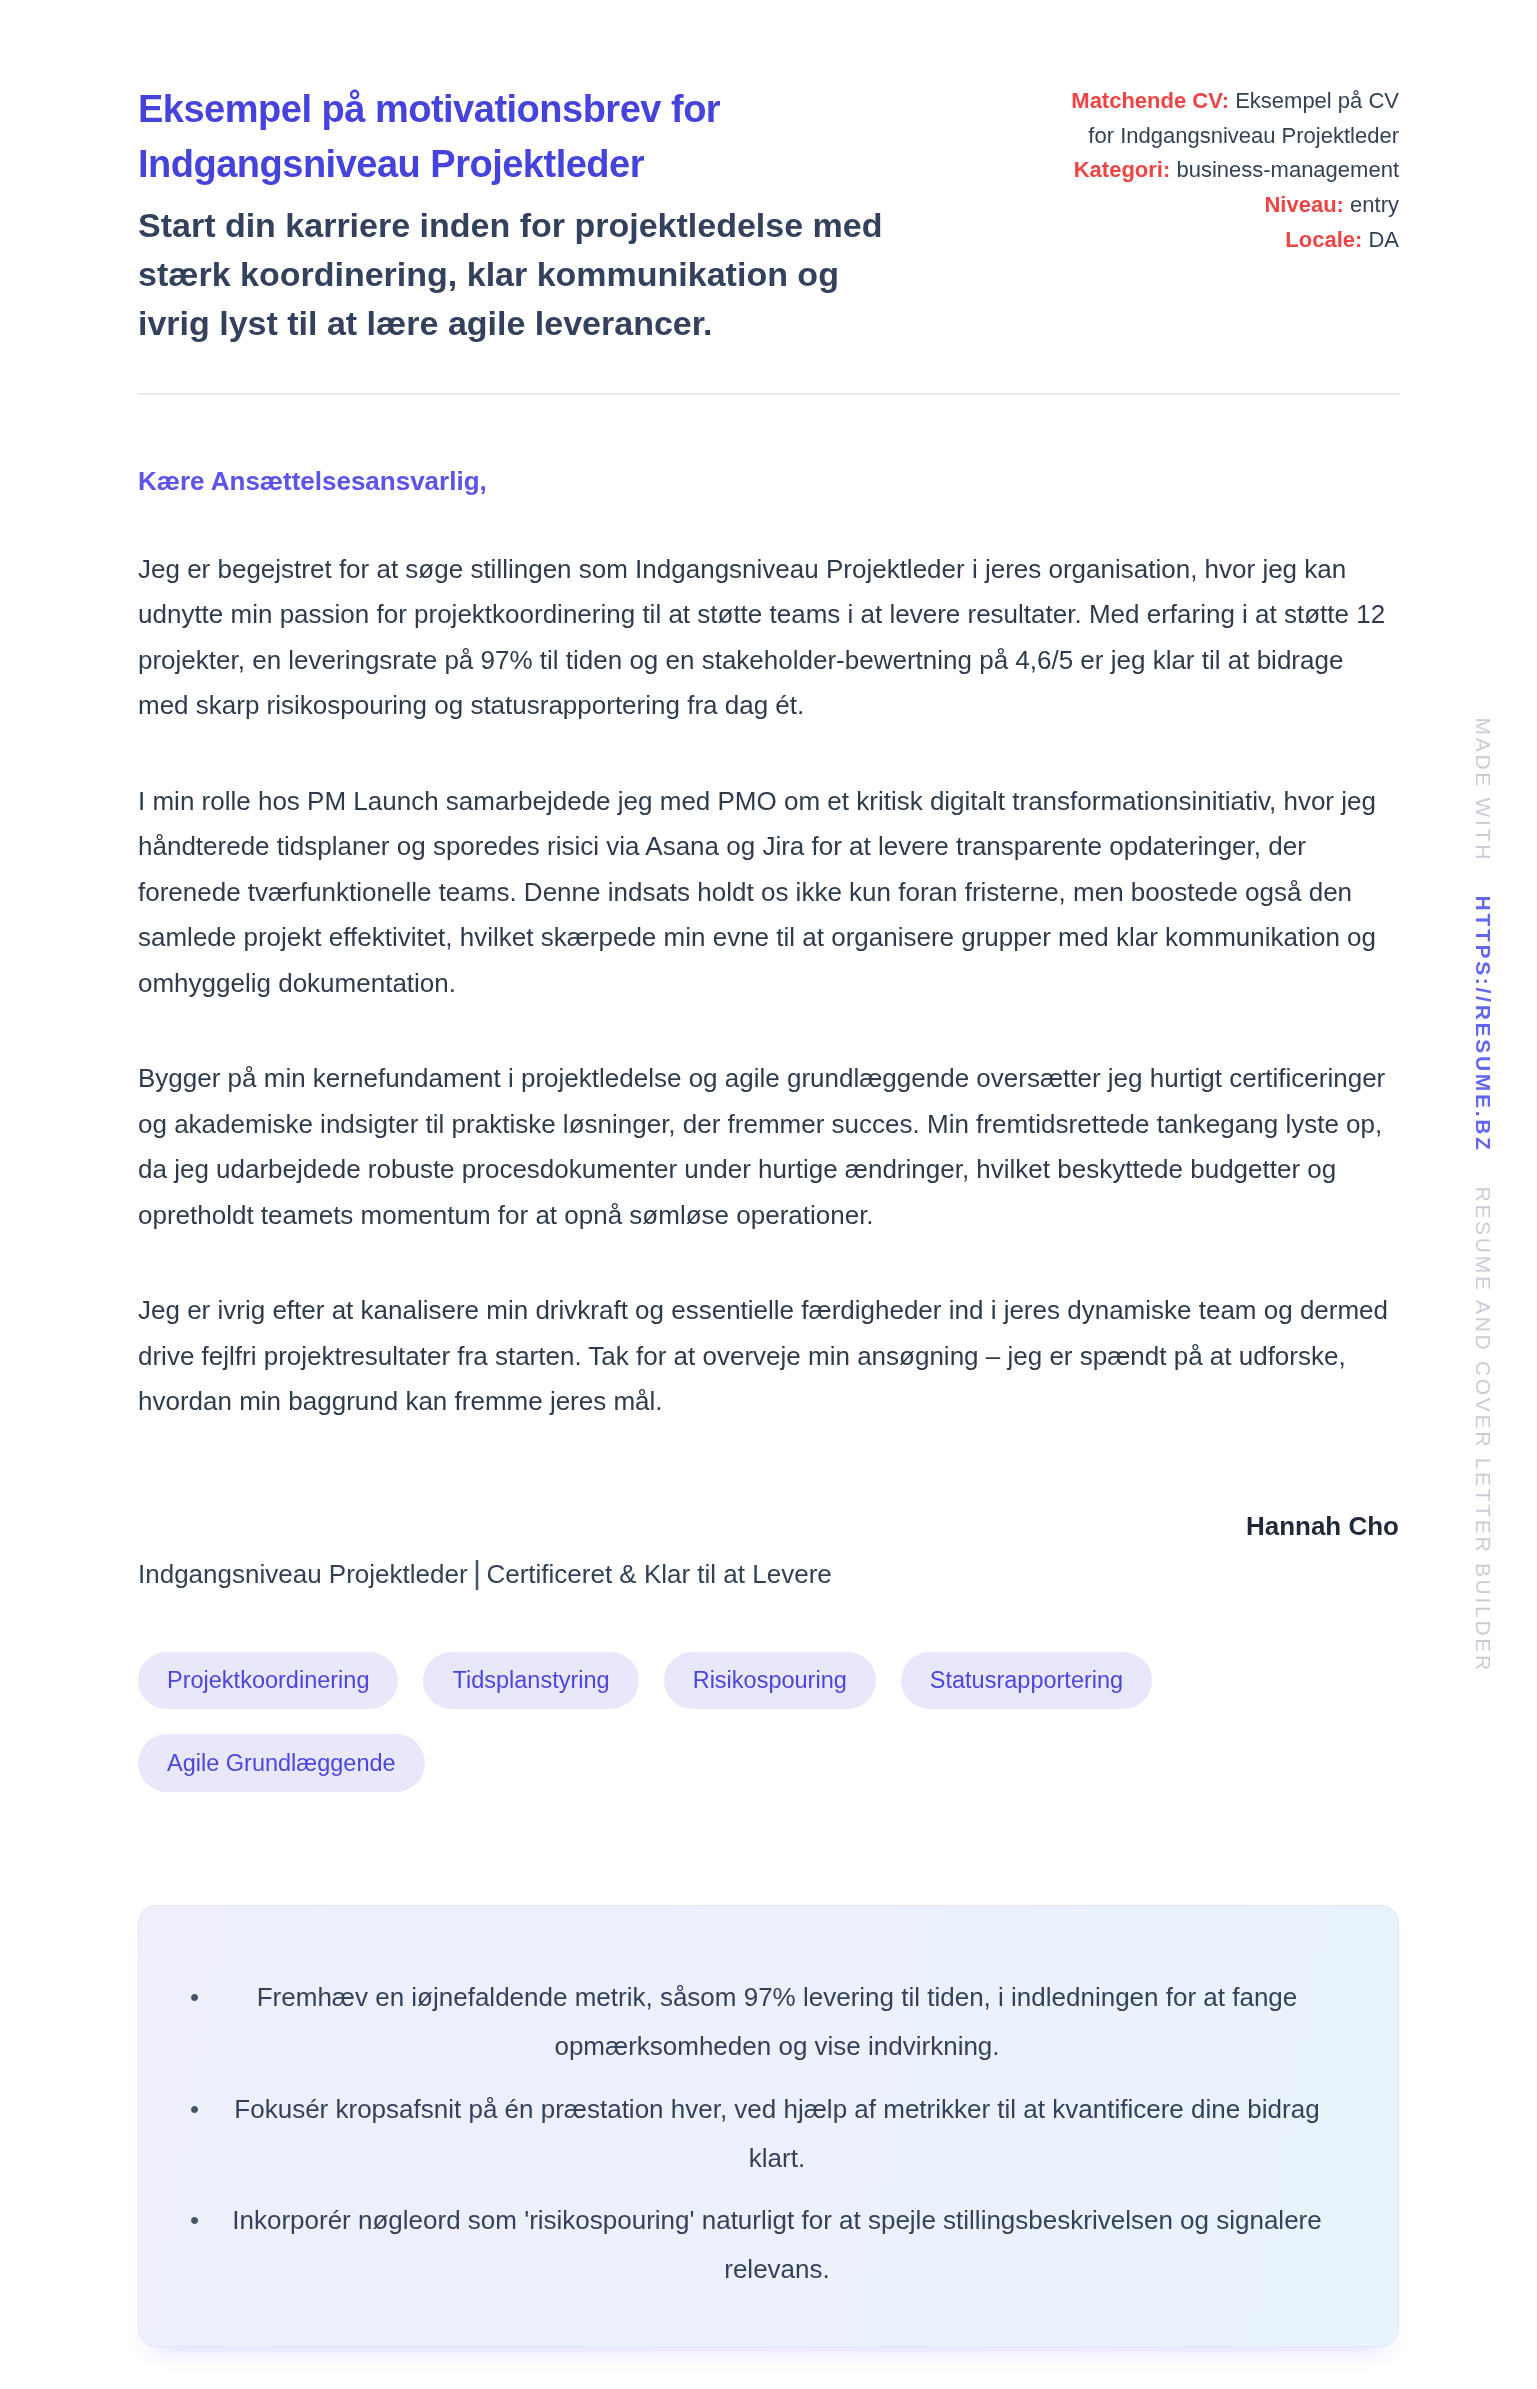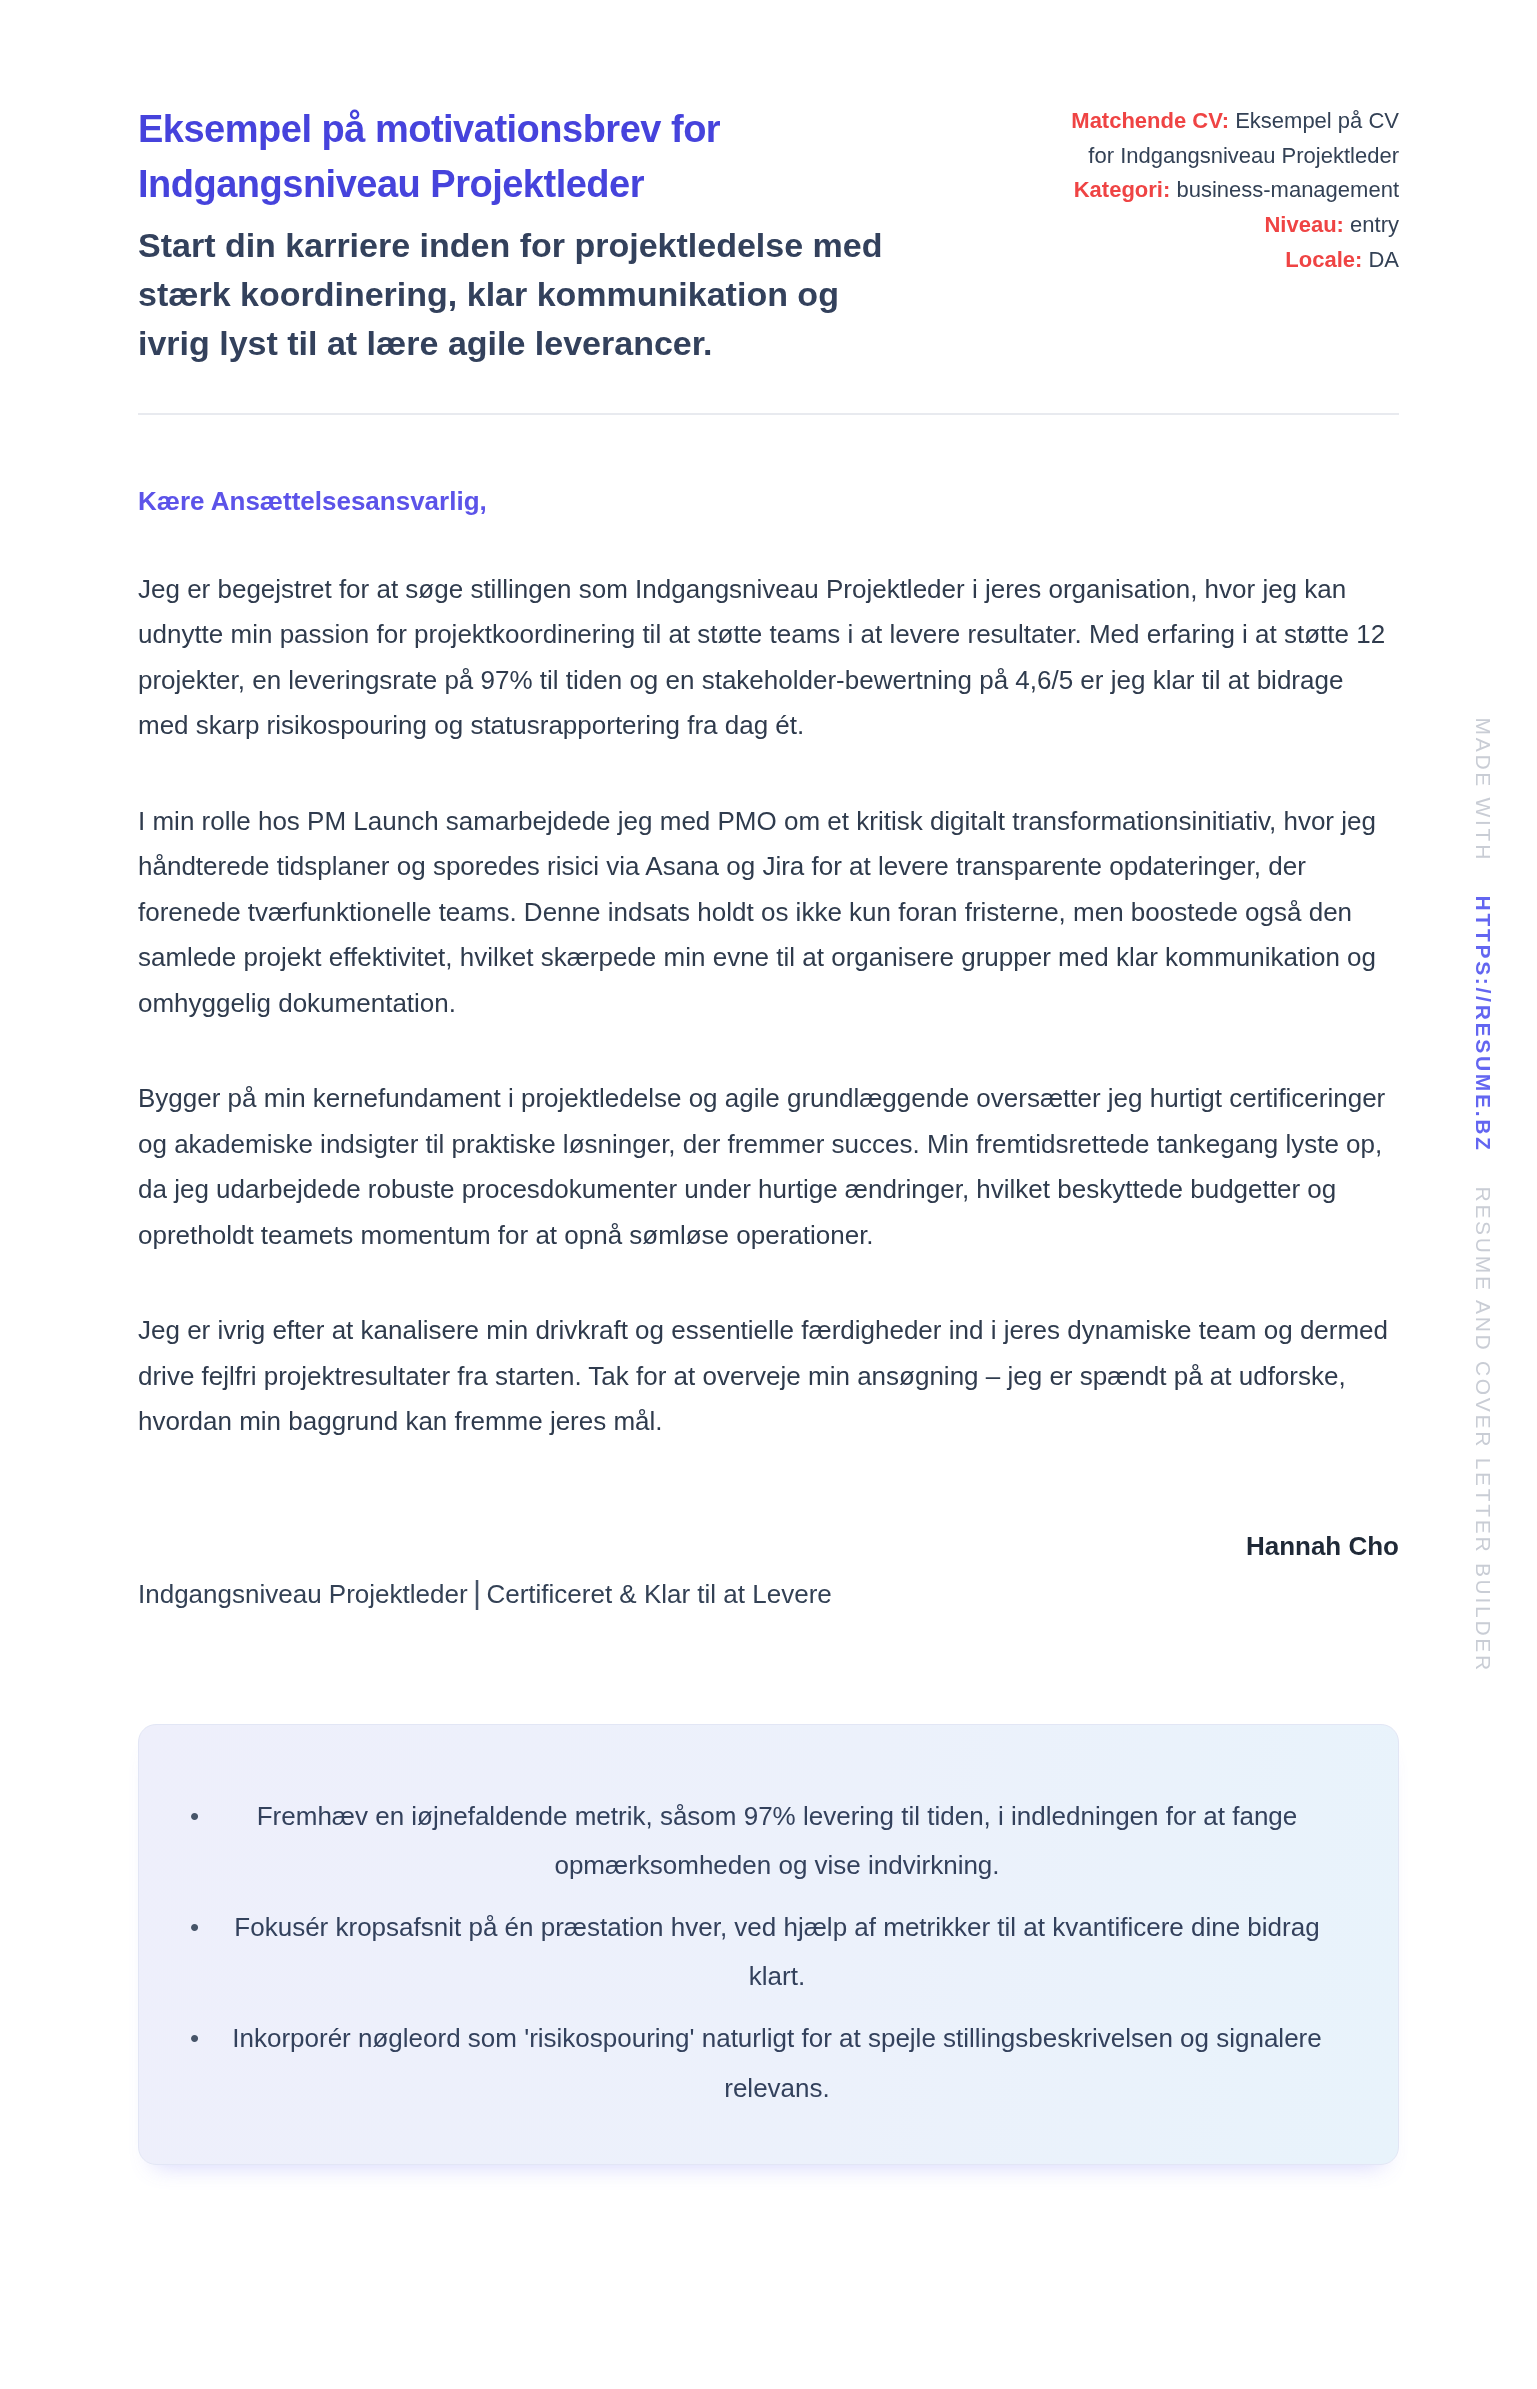--- a/index.html
+++ b/index.html
@@ -8,21 +8,21 @@
     width: 1537px;
     height: 2389px;
     position: relative;
     font-family: "Liberation Sans", "DejaVu Sans", sans-serif;
     color: #334155;
     overflow: hidden;
   }
   .page { padding: 50px 138px 0 138px; }
 
   
-  .header-row { display: flex; justify-content: space-between; gap: 36px; margin-top: 52px; }
+  .header-row { display: flex; justify-content: space-between; gap: 36px; margin-top: 32px; }
   .header-left { flex: 1 1 auto; }
   h1.page-title {
     max-width: 660px;
     font-size: 38px;
     line-height: 1.45;
     font-weight: 700;
     color: #4643DC;
     letter-spacing: -0.5px;
   }
   .page-subtitle {
@@ -163,20 +163,27 @@
   <div class="greeting">Kære Ansættelsesansvarlig,</div>
 
   <p class="letter-paragraph">Jeg er begejstret for at søge stillingen som Indgangsniveau Projektleder i jeres organisation, hvor jeg kan udnytte min passion for projektkoordinering til at støtte teams i at levere resultater. Med erfaring i at støtte 12 projekter, en leveringsrate på 97% til tiden og en stakeholder-bewertning på 4,6/5 er jeg klar til at bidrage med skarp risikospouring og statusrapportering fra dag ét.</p>
   <p class="letter-paragraph">I min rolle hos PM Launch samarbejdede jeg med PMO om et kritisk digitalt transformationsinitiativ, hvor jeg håndterede tidsplaner og sporedes risici via Asana og Jira for at levere transparente opdateringer, der forenede tværfunktionelle teams. Denne indsats holdt os ikke kun foran fristerne, men boostede også den samlede projekt effektivitet, hvilket skærpede min evne til at organisere grupper med klar kommunikation og omhyggelig dokumentation.</p>
   <p class="letter-paragraph">Bygger på min kernefundament i projektledelse og agile grundlæggende oversætter jeg hurtigt certificeringer og akademiske indsigter til praktiske løsninger, der fremmer succes. Min fremtidsrettede tankegang lyste op, da jeg udarbejdede robuste procesdokumenter under hurtige ændringer, hvilket beskyttede budgetter og opretholdt teamets momentum for at opnå sømløse operationer.</p>
   <p class="letter-paragraph">Jeg er ivrig efter at kanalisere min drivkraft og essentielle færdigheder ind i jeres dynamiske team og dermed drive fejlfri projektresultater fra starten. Tak for at overveje min ansøgning – jeg er spændt på at udforske, hvordan min baggrund kan fremme jeres mål.</p>
 
   <div class="signature-name">Hannah Cho</div>
   <div class="signature-role"><span>Indgangsniveau Projektleder</span><span class="pipe">|</span><span>Certificeret &amp; Klar til at Levere</span></div>
 
+  <div class="pills">
+    <span class="pill">Projektkoordinering</span>
+    <span class="pill">Tidsplanstyring</span>
+    <span class="pill">Risikospouring</span>
+    <span class="pill">Statusrapportering</span>
+    <span class="pill">Agile Grundlæggende</span>
+  </div>
 
   <div class="tips-box">
     <ul class="tips-list">
       <li class="tip-item">Fremhæv en iøjnefaldende metrik, såsom 97% levering til tiden, i indledningen for at fange opmærksomheden og vise indvirkning.</li>
       <li class="tip-item">Fokusér kropsafsnit på én præstation hver, ved hjælp af metrikker til at kvantificere dine bidrag klart.</li>
       <li class="tip-item">Inkorporér nøgleord som 'risikospouring' naturligt for at spejle stillingsbeskrivelsen og signalere relevans.</li>
     </ul>
   </div>
 
 </div>

